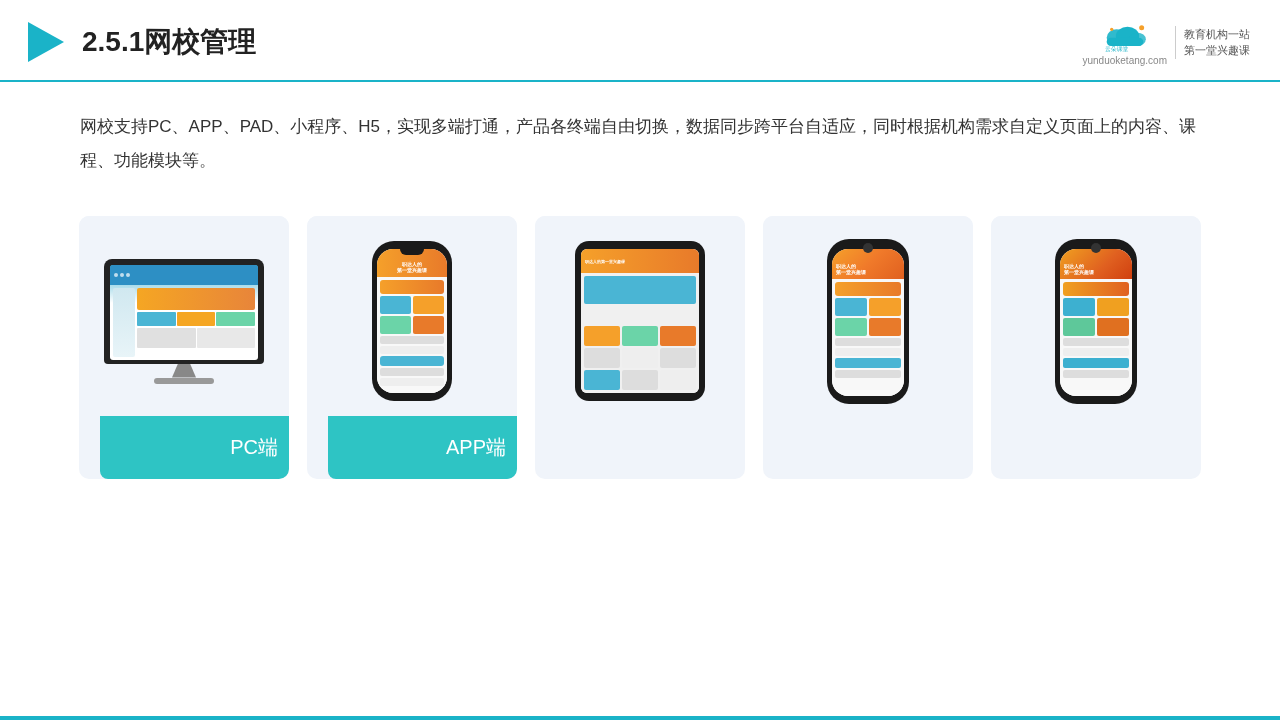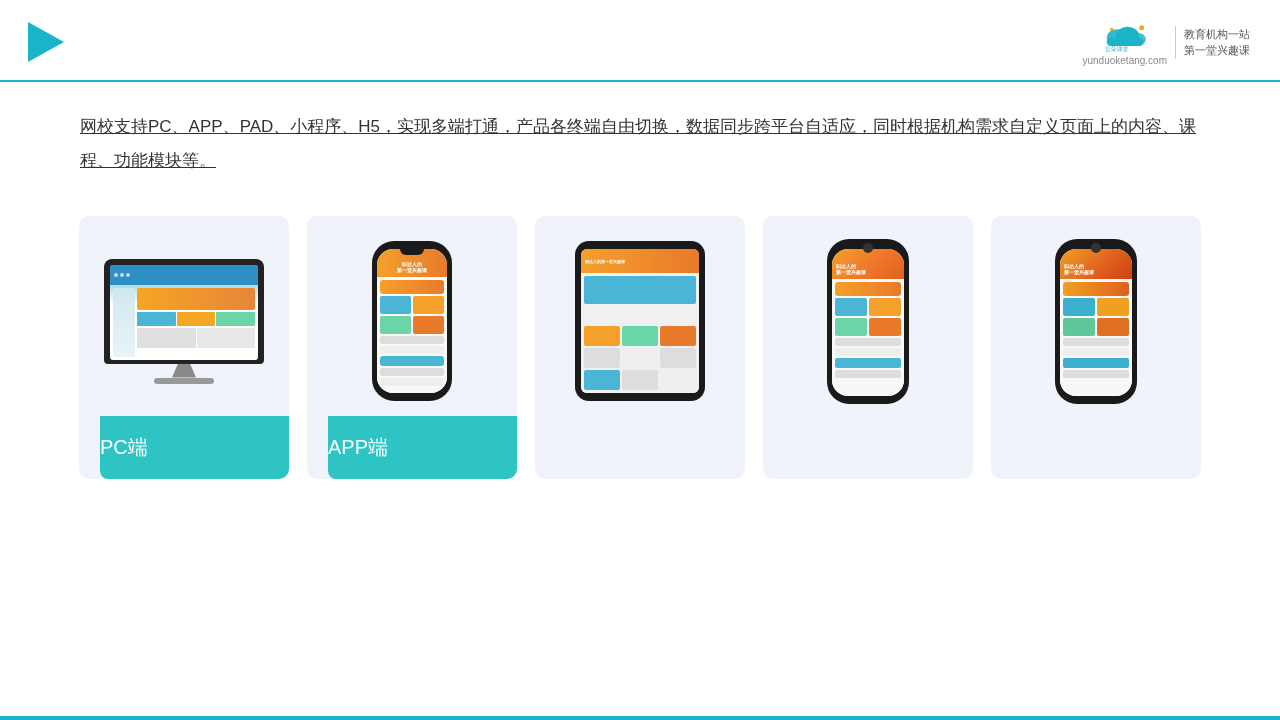--- a/index.html
+++ b/index.html
@@ -63,21 +63,20 @@
       border-left: 1px solid #ccc;
       padding-left: 8px;
     }
 
     
     .description {
       margin: 28px 80px 0 80px;
       font-size: 17px;
       color: #333;
       line-height: 2;
-      text-decoration: underline;
     }
 
     
     .cards-container {
       display: flex;
       gap: 18px;
       margin: 38px 60px 0 60px;
       justify-content: center;
     }
 
@@ -96,22 +95,22 @@
       align-items: center;
       justify-content: center;
       padding: 20px 16px 10px;
       background: #f0f4fa;
     }
 
     .card-label {
       background: #2ec4c4;
       color: #fff;
       font-size: 20px;
-      text-align: left;
-      padding: 18px 0;
+      text-align: right;
+      padding: 18px 11px;
       border-radius: 0 0 8px 8px;
       font-weight: 500;
       margin-left: 21px;
     }
 
     
     
     .pc-monitor {
       display: flex;
       flex-direction: column;
@@ -391,20 +390,21 @@
   </style>
 </head>
 <body>
 
 <div class="header">
   <div class="header-left">
 
     <svg class="play-icon" viewBox="0 0 48 48">
       <polygon points="8,4 44,24 8,44" fill="#1ab3c8"></polygon>
     </svg>
+    <span class="page-title">2.5.1网校管理</span>
   </div>
 
   <div class="logo-area">
     <div class="logo-cloud">
 
       <svg class="logo-icon" viewBox="0 0 60 40">
 
         <ellipse cx="20" cy="22" rx="12" ry="10" fill="#1ab3c8" opacity="0.9"></ellipse>
         <ellipse cx="33" cy="20" rx="14" ry="11" fill="#1ab3c8"></ellipse>
         <ellipse cx="45" cy="24" rx="10" ry="8" fill="#1ab3c8" opacity="0.8"></ellipse>

